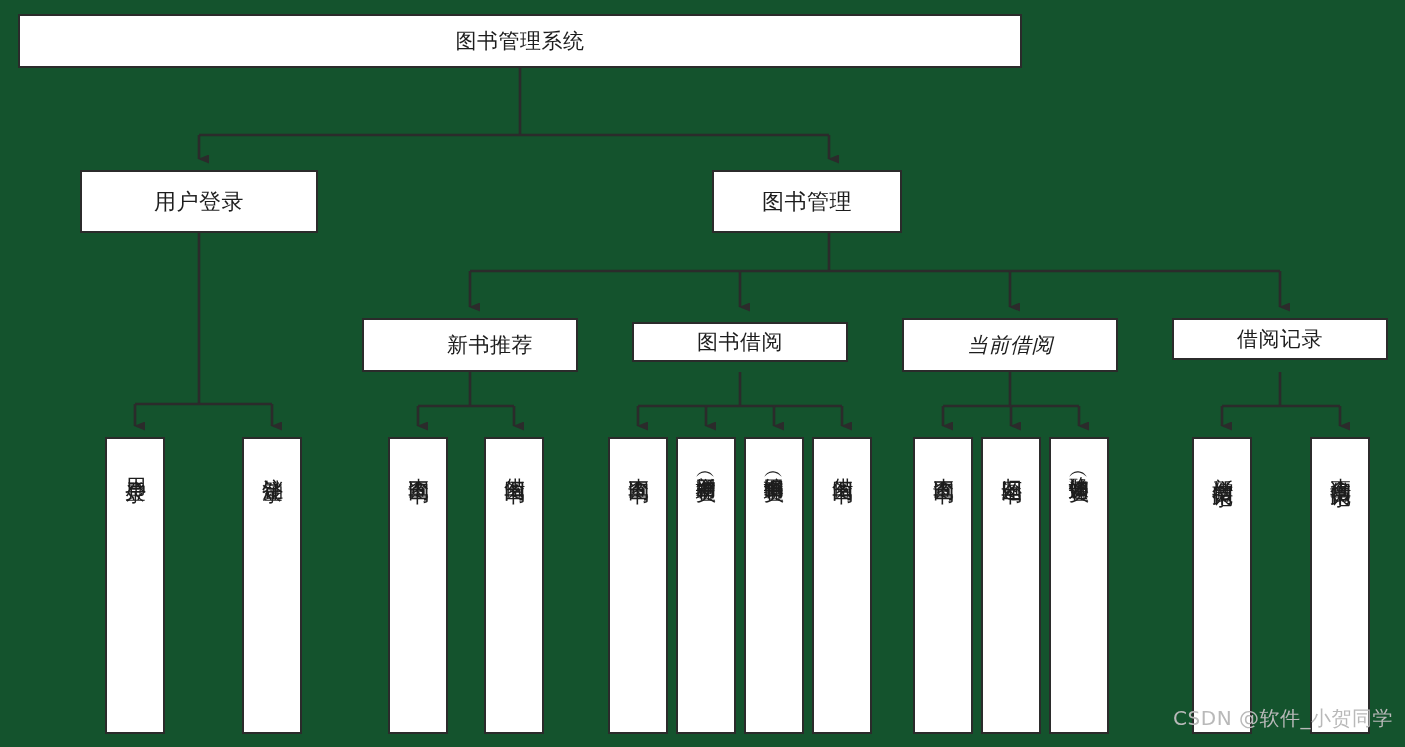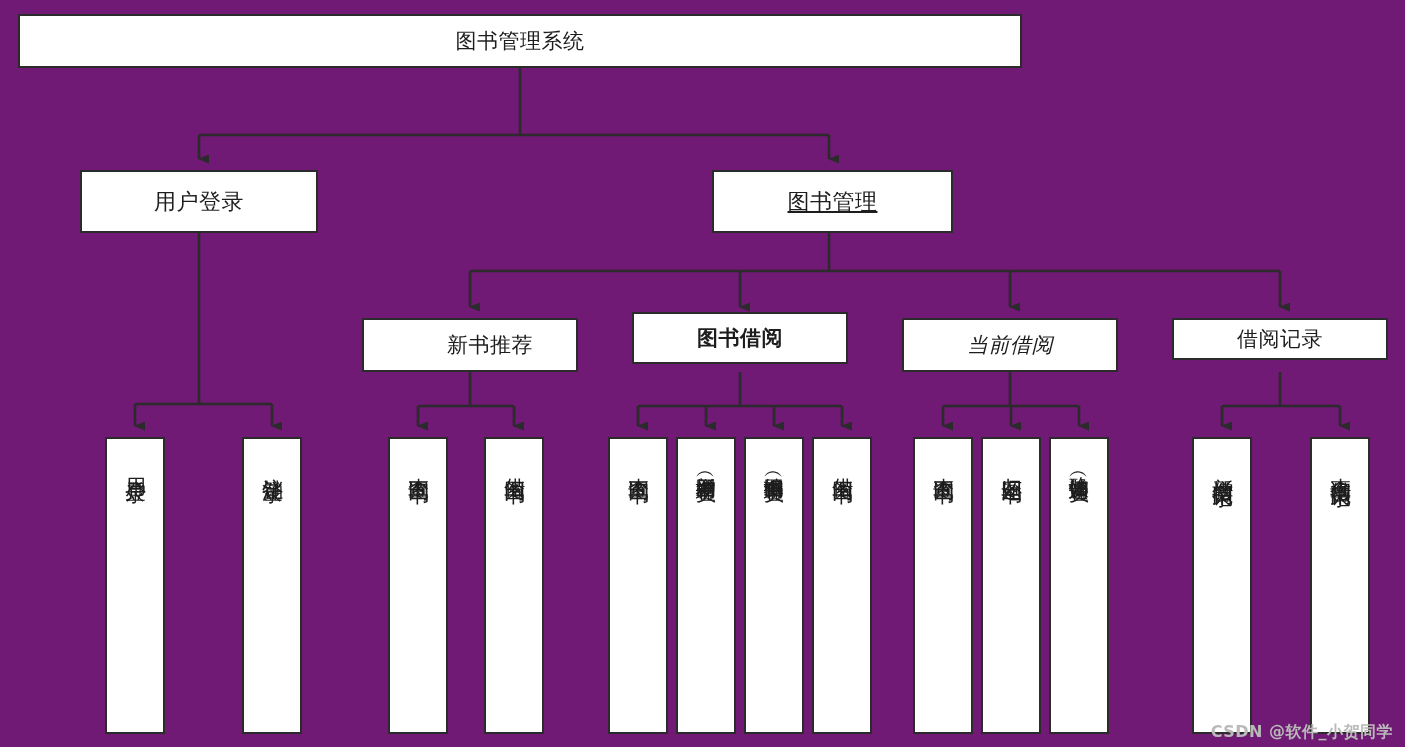--- a/index.html
+++ b/index.html
@@ -8,21 +8,21 @@
     padding: 0;
     background: #ffffff;
   }
   body {
     font-family: "DejaVu Sans", "Liberation Sans", sans-serif;
   }
   #canvas {
     position: relative;
     width: 1405px;
     height: 747px;
-    background: #701a75;
+    background: #14532d;
     overflow: hidden;
   }
   #edges {
     position: absolute;
     left: 0;
     top: 0;
     width: 1405px;
     height: 747px;
     pointer-events: none;
   }
@@ -62,28 +62,27 @@
     letter-spacing: 2px;
     white-space: nowrap;
   }
   .node.vertical.tall .label {
     font-size: 20px;
     letter-spacing: 1px;
   }
   #watermark {
     position: absolute;
     right: 12px;
-    bottom: 4px;
-    font-size: 16px;
+    bottom: 15px;
+    font-size: 20px;
     color: #b9b9b9;
     letter-spacing: 0.5px;
     z-index: 5;
     white-space: nowrap;
     font-family: "DejaVu Sans", "Liberation Sans", sans-serif;
-    font-weight: bold;
   }
 </style>
 </head>
 <body>
 
 <div id="canvas">
 
   <svg id="edges" viewBox="0 0 1405 747" width="1405" height="747">
     <defs>
       <marker id="arrowhead" markerWidth="9" markerHeight="11" refX="4.5" refY="10" orient="auto" markerUnits="userSpaceOnUse">
@@ -127,27 +126,27 @@
       </g>
   </svg>
 
   <div id="nodes">
       <div class="node horizontal" style="left: 18px; top: 14px; width: 1004px; height: 54px;">
         <span class="label">图书管理系统</span>
       </div>
       <div class="node horizontal level1" style="left: 80px; top: 170px; width: 238px; height: 63px;">
         <span class="label">用户登录</span>
       </div>
-      <div class="node horizontal level1" style="left: 712px; top: 170px; width: 241px; height: 63px; text-decoration: underline;">
+      <div class="node horizontal level1" style="left: 712px; top: 170px; width: 190px; height: 63px;">
         <span class="label">图书管理</span>
       </div>
       <div class="node horizontal" style="left: 362px; top: 318px; width: 216px; height: 54px; padding-left: 40px;">
         <span class="label">新书推荐</span>
       </div>
-      <div class="node horizontal" style="left: 632px; top: 312px; width: 216px; height: 52px; font-weight: bold;">
+      <div class="node horizontal" style="left: 632px; top: 322px; width: 216px; height: 40px;">
         <span class="label">图书借阅</span>
       </div>
       <div class="node horizontal" style="left: 902px; top: 318px; width: 216px; height: 54px; font-style: italic;">
         <span class="label">当前借阅</span>
       </div>
       <div class="node horizontal" style="left: 1172px; top: 318px; width: 216px; height: 42px;">
         <span class="label">借阅记录</span>
       </div>
       <div class="node vertical" style="left: 105px; top: 437px; width: 60px; height: 297px;">
         <span class="label">用户登录</span>

